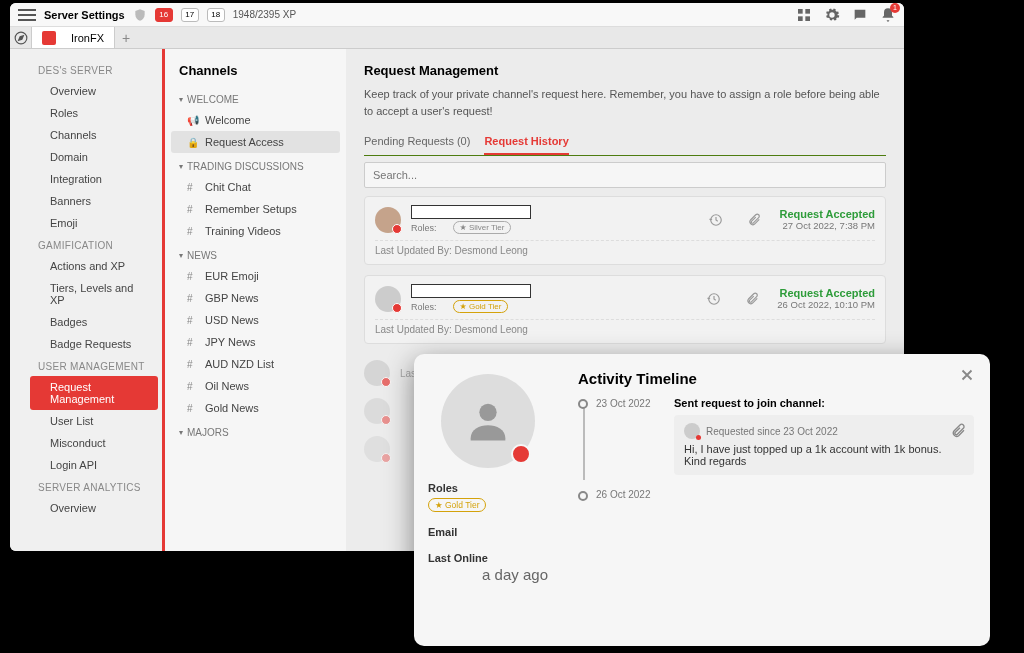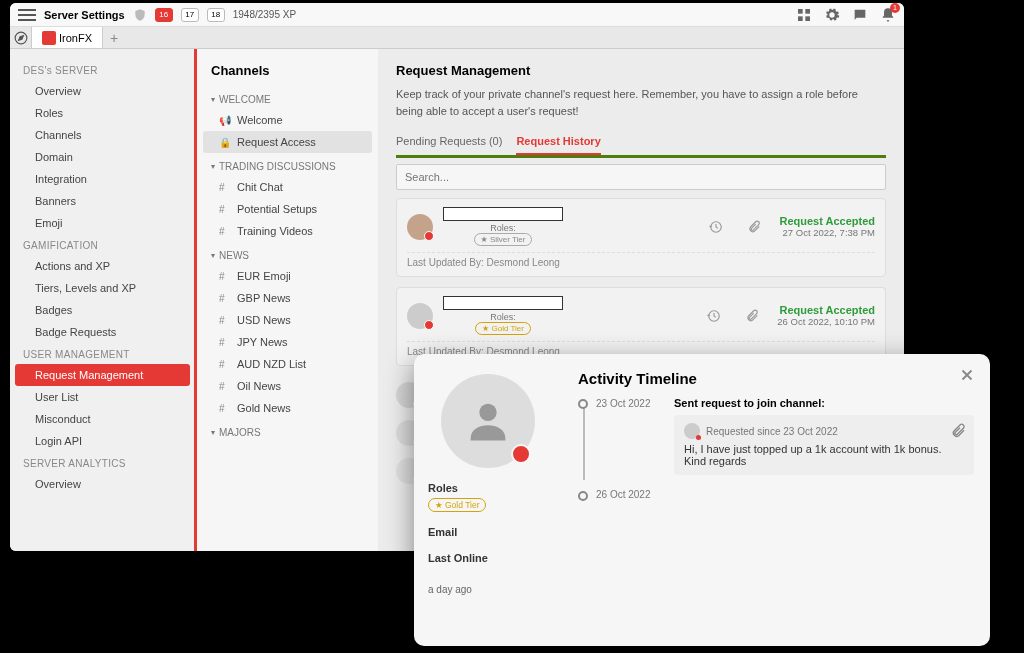--- a/index.html
+++ b/index.html
@@ -15,77 +15,77 @@
   .lvlbox.red { background: #e53935; color: #fff; border-color: #e53935; }
   .xp { font-size: 10px; color: #555; }
   .top-icons { margin-left: auto; display: flex; gap: 12px; }
   .ticon { width: 16px; height: 16px; color: #666; position: relative; }
   .ticon svg { width: 100%; height: 100%; }
   .badge-dot { position: absolute; top: -4px; right: -4px; background: #e53935; color: #fff; width: 10px; height: 10px; border-radius: 50%; font-size: 7px; display: flex; align-items: center; justify-content: center; }
 
   
   .tabbar { height: 22px; background: #e8e8e8; display: flex; align-items: stretch; border-bottom: 1px solid #ccc; }
   .compass { width: 22px; display: flex; align-items: center; justify-content: center; border-right: 1px solid #ccc; }
-  .tab { display: flex; align-items: center; gap: 3px; padding: 0 10px; background: #fff; border-right: 1px solid #ccc; font-size: 11px; }
+  .tab { display: flex; align-items: center; gap: 15px; padding: 0 10px; background: #fff; border-right: 1px solid #ccc; font-size: 11px; }
   .tab-marker { width: 14px; height: 14px; background: #e53935; border-radius: 2px; }
   .addtab { width: 22px; display: flex; align-items: center; justify-content: center; font-size: 14px; color: #888; }
 
   
   .body { flex: 1; display: flex; min-height: 0; }
 
   
-  .sidebar { width: 184px; background: #f0f0f0; overflow-y: auto; padding: 10px 0 10px 1px; }
+  .sidebar { width: 152px; background: #f0f0f0; overflow-y: auto; padding: 10px 0 10px 16px; }
   .sb-section { font-size: 10px; color: #888; padding: 6px 12px 4px; letter-spacing: .3px; }
   .sb-item { font-size: 11px; color: #444; padding: 5px 12px 5px 20px; cursor: pointer; border-radius: 3px; margin: 0 4px; }
   .sb-item.active { background: #e53935; color: #fff; }
 
   
   .channels { width: 184px; background: #f6f6f6; border-left: 3px solid #e53935; padding: 14px 0; overflow-y: auto; }
   .channels h3 { font-size: 13px; font-weight: 700; padding: 0 14px 8px; }
   .ch-group { font-size: 10px; color: #777; padding: 8px 14px 4px; display: flex; align-items: center; gap: 4px; }
   .ch-group::before { content: "▾"; font-size: 8px; }
   .ch-item { font-size: 11px; color: #444; padding: 5px 14px 5px 22px; cursor: pointer; display: flex; align-items: center; gap: 6px; }
   .ch-item.active { background: #e2e2e2; border-radius: 3px; margin: 0 6px; padding-left: 16px; }
   .ch-icon { font-size: 10px; color: #888; width: 12px; }
 
   
   .main { flex: 1; background: #ececec; padding: 14px 18px; overflow-y: auto; }
   .main h3 { font-size: 13px; font-weight: 700; margin-bottom: 8px; }
   .main .desc { font-size: 11px; color: #555; margin-bottom: 10px; line-height: 1.5; }
-  .tabs { border-bottom: 3px solid #4d7c0f; display: flex; gap: 14px; font-size: 11px; }
+  .tabs { border-bottom: 1px solid #4d7c0f; display: flex; gap: 14px; font-size: 11px; }
   .tabitem { padding: 6px 0; color: #666; cursor: pointer; }
   .tabitem.active { color: #e53935; border-bottom: 2px solid #e53935; font-weight: 600; }
   .search { margin-top: 6px; margin-bottom: 8px; }
   .search input { width: 100%; border: 1px solid #ccc; padding: 6px 8px; font-size: 11px; background: #f6f6f6; border-radius: 2px; }
 
   .request { border: 1px solid #ddd; border-radius: 4px; padding: 8px 10px; margin-bottom: 10px; background: #f2f2f2; }
   .req-row { display: flex; align-items: center; gap: 10px; }
   .avatar-sm { width: 26px; height: 26px; border-radius: 50%; background: #c5a38b; position: relative; }
   .avatar-sm.gray { background: #ccc; }
   .avatar-sm::after { content: ""; position: absolute; width: 8px; height: 8px; background: #e53935; border-radius: 50%; right: -1px; bottom: -1px; border: 1px solid #fff; }
   .userbox { flex: 0 0 auto; }
   .userbox .namefield { width: 120px; height: 14px; border: 1px solid #333; background: #fff; }
-  .roles-line { font-size: 9px; color: #777; margin-top: 2px; display: flex; align-items: center; gap: 0; flex-direction: column; }
+  .roles-line { font-size: 9px; color: #777; margin-top: 2px; display: flex; align-items: center; gap: 16px; }
   .tier-badge { border: 1px solid #aaa; border-radius: 8px; padding: 1px 6px; font-size: 8px; color: #888; }
   .tier-badge.gold { border-color: #d4a20a; color: #d4a20a; }
   .req-icons { margin-left: auto; display: flex; gap: 24px; color: #999; }
   .req-icons span { width: 14px; height: 14px; display: flex; align-items: center; justify-content: center; }
   .req-status { text-align: right; margin-left: 8px; }
   .req-status .accepted { color: #2e9c3a; font-size: 11px; font-weight: 600; }
   .req-status .date { font-size: 9.5px; color: #777; }
   .lastupdated { font-size: 10px; color: #888; margin-top: 6px; border-top: 1px dashed #ddd; padding-top: 4px; }
 
   
   .modal { position: absolute; left: 414px; top: 354px; width: 576px; height: 292px; background: #f6f6f6; border-radius: 10px; box-shadow: 0 8px 28px rgba(0,0,0,.45); display: flex; overflow: hidden; }
   .modal-left { width: 148px; padding: 20px 14px; }
   .modal-avatar { width: 94px; height: 94px; border-radius: 50%; background: #ddd; display: flex; align-items: center; justify-content: center; position: relative; margin: 0 auto 14px; }
   .modal-avatar::after { content: ""; position: absolute; width: 16px; height: 16px; background: #e53935; border-radius: 50%; right: 4px; bottom: 4px; border: 2px solid #f6f6f6; }
   .modal-avatar svg { width: 52px; height: 52px; color: #999; }
   .modal-field-label { font-size: 11px; font-weight: 700; color: #333; margin-top: 14px; }
-  .modal-field-value { font-size: 10px; color: #666; margin-top: 20px; }
+  .modal-field-value { font-size: 15px; color: #666; margin-top: 2px; text-align: right; }
   .modal-right { flex: 1; padding: 16px 16px; }
   .modal-right h3 { font-size: 15px; font-weight: 700; margin-bottom: 10px; }
   .close-x { position: absolute; top: 12px; right: 14px; color: #888; cursor: pointer; }
   .close-x svg { width: 18px; height: 18px; }
 
   .timeline { position: relative; padding-left: 18px; }
   .timeline::before { content: ""; position: absolute; left: 5px; top: 6px; bottom: 20px; width: 2px; background: #bbb; }
   .tl-item { position: relative; margin-bottom: 14px; }
   .tl-dot { position: absolute; left: -18px; top: 2px; width: 10px; height: 10px; border: 2px solid #888; background: #f6f6f6; border-radius: 50%; }
   .tl-head { display: flex; gap: 14px; align-items: baseline; margin-bottom: 6px; }
@@ -194,21 +194,21 @@
             <span class="ch-icon">🔒</span>
             <span>Request Access</span>
           </div>
           <div class="ch-group">TRADING DISCUSSIONS</div>
           <div class="ch-item">
             <span class="ch-icon">#</span>
             <span>Chit Chat</span>
           </div>
           <div class="ch-item">
             <span class="ch-icon">#</span>
-            <span>Potential Setups</span>
+            <span>Remember Setups</span>
           </div>
           <div class="ch-item">
             <span class="ch-icon">#</span>
             <span>Training Videos</span>
           </div>
           <div class="ch-group">NEWS</div>
           <div class="ch-item">
             <span class="ch-icon">#</span>
             <span>EUR Emoji</span>
           </div>

